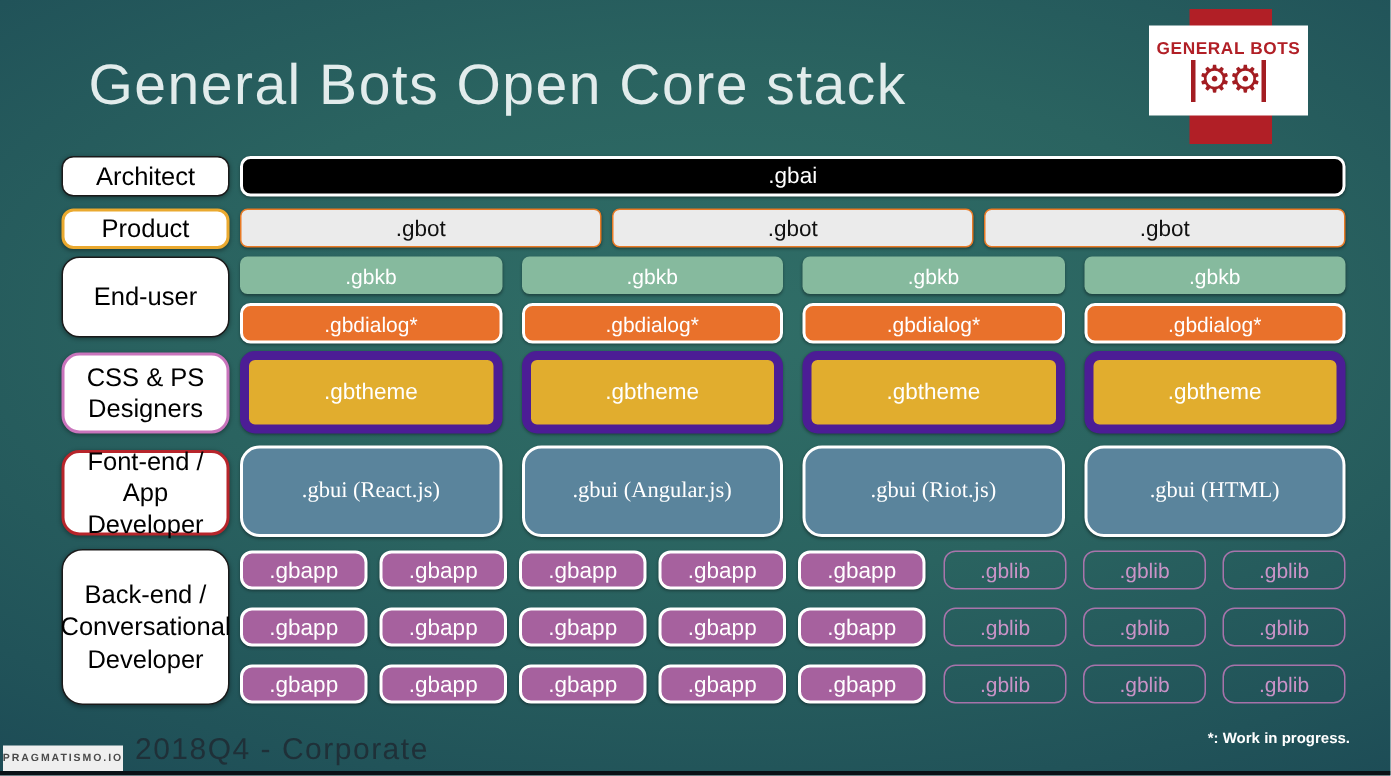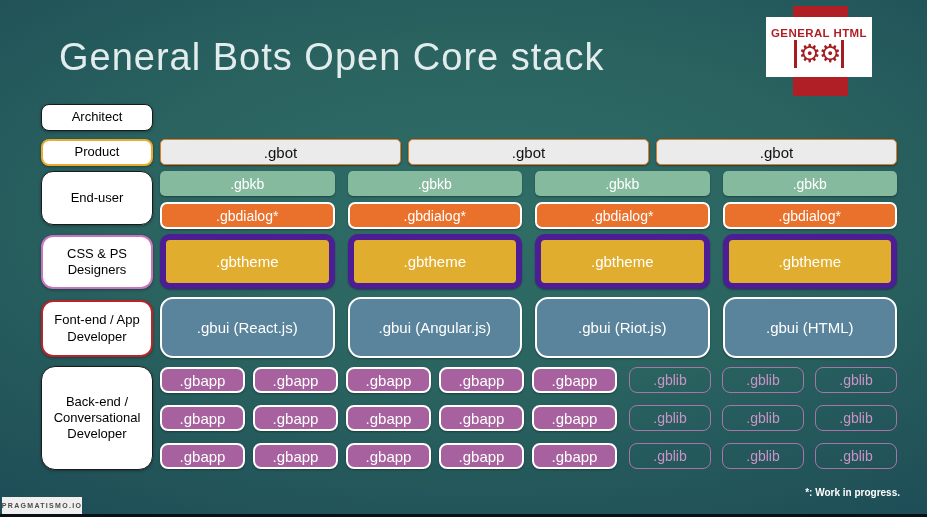--- a/index.html
+++ b/index.html
@@ -30,21 +30,21 @@
   .logo-text { color:#b11f26; font-weight:bold; font-size:11.5px; letter-spacing:.4px; white-space:nowrap; }
   .logo-gears { display:flex; align-items:center; color:#a31d22; }
   .gear-bar { width:2.5px; height:28px; background:#a31d22; margin:0 2px; }
   .gear-glyphs { font-size:25px; line-height:1; letter-spacing:-2px; }
 
   
   .side-label {
     position:absolute; left:41px; width:112px;
     background:#ffffff; color:#000;
     display:flex; align-items:center; justify-content:center; text-align:center;
-    font-size:13px; line-height:1.25; border-radius:8px;
+    font-size:17px; line-height:1.25; border-radius:8px;
     box-shadow:0 1px 3px rgba(0,0,0,.35);
   }
   #lbl-architect { top:104px; height:27px; border:1.5px solid #1a1a1a; }
   #lbl-product   { top:139px; height:27px; border:2px solid #eaa92f; }
   #lbl-enduser   { top:171px; height:54px; border:1.5px solid #1a1a1a; border-radius:12px; }
   #lbl-designers { top:235px; height:54px; border:2px solid #c974bc; border-radius:12px; padding:0 10px; }
   #lbl-frontend  { top:300px; height:57px; border:2px solid #b7252b; border-radius:12px; padding:0 10px; }
   #lbl-backend   { top:366px; height:104px; border:1.5px solid #1a1a1a; border-radius:14px; padding:0 8px; }
 
   
@@ -62,21 +62,21 @@
 
   #row-gbkb { top:171px; height:25px; gap:13px; }
   .gbkb { flex:1; background:#86ba9e; border-radius:5px; }
 
   #row-gbdialog { top:202px; height:27px; gap:13px; }
   .gbdialog { flex:1; background:#e9712b; border:2px solid #fff; border-radius:7px; }
 
   #row-gbtheme { top:234px; height:55px; gap:13px; }
   .gbtheme { flex:1; background:#e1ad2e; border:6px solid #4c1d95; border-radius:10px; font-size:15px;text-align:center; }
 
-  #row-gbui { top:297px; height:61px; gap:13px; }
+  #row-gbui { top:297px; height:61px; gap:13px;font-family:Liberation Serif, serif; }
   .gbui { flex:1; background:#5a849c; border:2px solid #fff; border-radius:13px; font-size:15px; }
 
   .gbapp-row { position:absolute; left:160px; width:737px; height:26px; display:flex; }
   #row-backend-0 { top:367px; }
   #row-backend-1 { top:405px; }
   #row-backend-2 { top:443px; }
   .gbapp-group { display:flex; gap:8px; }
   .gblib-group { display:flex; gap:11px; margin-left:12px; }
   .gbapp { width:85px; background:#a6619e; border:2px solid #fff; border-radius:8px; font-size:15px; }
   .gblib {
@@ -103,35 +103,38 @@
 </style>
 </head>
 <body>
 
 <div class="slide">
 
   <div class="title">General Bots Open Core stack</div>
 
   <div class="logo-strip"></div>
   <div class="logo-box">
-    <div class="logo-text">GENERAL HTML</div>
+    <div class="logo-text">GENERAL BOTS</div>
     <div class="logo-gears">
       <span class="gear-bar"></span>
       <span class="gear-glyphs">⚙⚙</span>
       <span class="gear-bar"></span>
     </div>
   </div>
 
   <div class="side-label" id="lbl-architect">Architect</div>
   <div class="side-label" id="lbl-product">Product</div>
   <div class="side-label" id="lbl-enduser">End-user</div>
   <div class="side-label" id="lbl-designers">CSS &amp; PS Designers</div>
   <div class="side-label" id="lbl-frontend">Font-end / App Developer</div>
   <div class="side-label" id="lbl-backend">Back-end / Conversational Developer</div>
 
+  <div class="row" id="row-gbai">
+    <div class="btn gbai">.gbai</div>
+  </div>
 
   <div class="row" id="row-gbot">
     <div class="btn gbot">.gbot</div>
     <div class="btn gbot">.gbot</div>
     <div class="btn gbot">.gbot</div>
   </div>
 
   <div class="row" id="row-gbkb">
     <div class="btn gbkb">.gbkb</div>
     <div class="btn gbkb">.gbkb</div>
@@ -201,16 +204,17 @@
     <div class="gblib-group">
       <div class="btn gblib">.gblib</div>
       <div class="btn gblib">.gblib</div>
       <div class="btn gblib">.gblib</div>
     </div>
   </div>
 
   <div class="footer-brand-box">
     <span class="footer-brand">PRAGMATISMO.IO</span>
   </div>
+  <div class="footer-edition">2018Q4 - Corporate</div>
   <div class="footer-note">*: Work in progress.</div>
   <div class="bottom-edge"></div>
 
 </div>
 
 </body></html>

